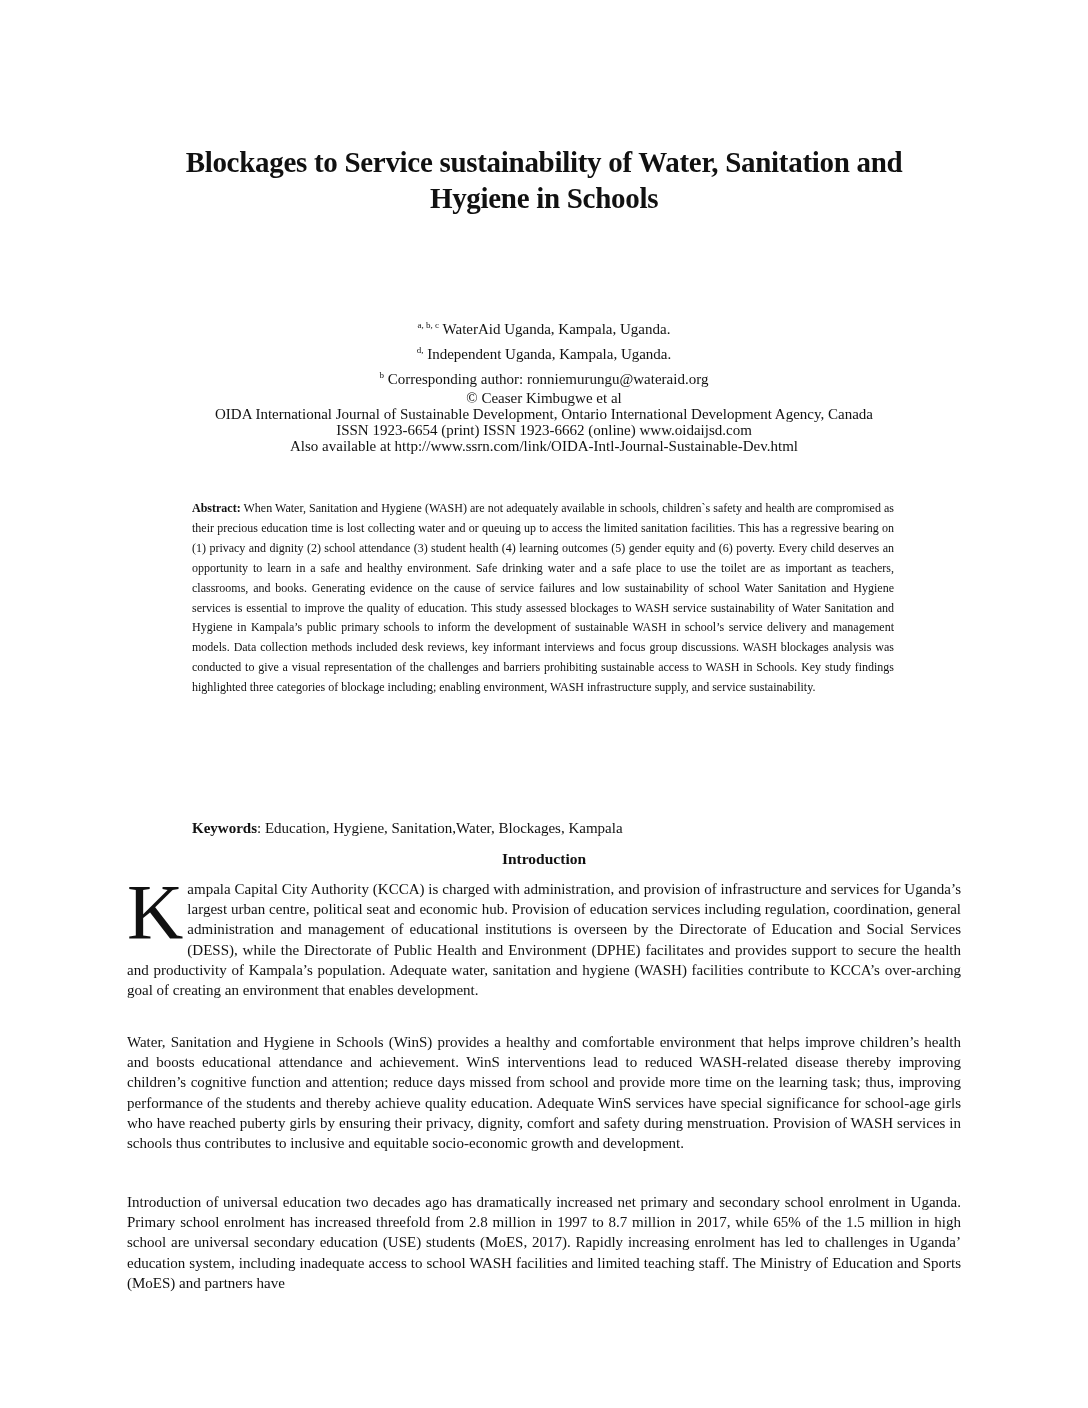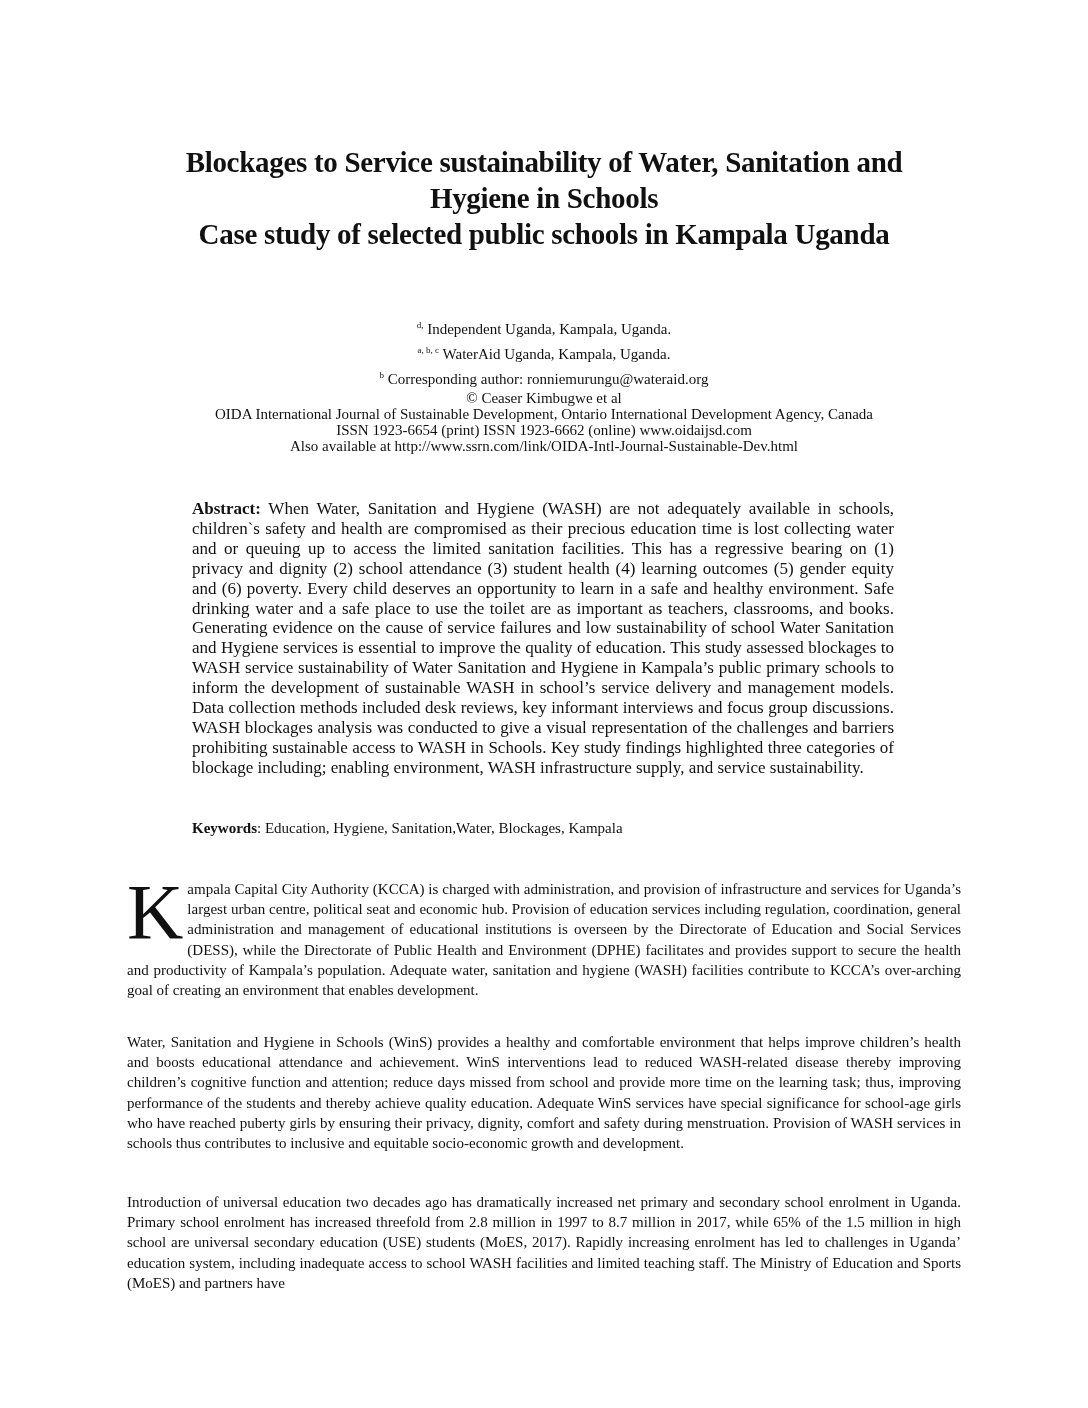--- a/index.html
+++ b/index.html
@@ -11,66 +11,66 @@
   .title div { white-space: nowrap; }
   .authors { position: absolute; left: 100px; width: 888px; top: 275px; text-align: center;
              font-weight: bold; font-size: 19px; line-height: 22px; white-space: nowrap; }
   .authors sup { font-size: 11px; font-weight: normal; vertical-align: 8px; }
   .affils { position: absolute; left: 100px; width: 888px; top: 299px; text-align: center;
             font-size: 15px; line-height: 21px; }
   .affils sup { font-size: 9px; vertical-align: 6px; }
   .copyright { position: absolute; left: 100px; width: 888px; top: 374px; text-align: center;
                font-size: 15px; line-height: 16px; }
   .abstract { position: absolute; left: 192px; width: 702px; top: 483px;
-              font-size: 17px; line-height: 19.9px; text-align: justify; }
+              font-size: 12px; line-height: 19.9px; text-align: justify; }
   .abstract b { font-weight: bold; }
   .keywords { position: absolute; left: 192px; width: 702px; top: 802px; font-size: 15px; line-height: 20px; }
   .intro-h { position: absolute; left: 100px; width: 888px; top: 833px; text-align: center;
              font-weight: bold; font-size: 15.5px; line-height: 20px; }
   .body-para { position: absolute; left: 127px; width: 834px; font-size: 15px; line-height: 20.2px;
                text-align: justify; }
   .p1 { top: 863px; }
   .p2 { top: 1016px; }
   .p3 { top: 1176px; font-family: Liberation Serif, serif; }
   .dropcap { float: left; font-size: 78px; line-height: 62px; height: 60px; margin: 2px 4px 0 0;
              font-family: "Liberation Serif", serif; }
 </style>
 </head>
 <body>
 
 <div class="page">
 
   <div class="title">
     <div>Blockages to Service sustainability of Water, Sanitation and</div>
     <div>Hygiene in Schools</div>
-    <div>Case study of selected public schools in Kampala Uganda</div>
   </div>
 
 
   <div class="affils">
+    <div><sup>a, b, c</sup><span> WaterAid Uganda, Kampala, Uganda.</span></div>
     <div><sup>d,</sup><span> Independent Uganda, Kampala, Uganda.</span></div>
-    <div><sup>a, b, c</sup><span> WaterAid Uganda, Kampala, Uganda.</span></div>
     <div><sup>b</sup><span> Corresponding author: ronniemurungu@wateraid.org</span></div>
   </div>
 
   <div class="copyright">
     <div>© Ceaser Kimbugwe et al</div>
     <div>OIDA International Journal of Sustainable Development, Ontario International Development Agency, Canada</div>
     <div>ISSN 1923-6654 (print) ISSN 1923-6662 (online) www.oidaijsd.com</div>
     <div>Also available at http://www.ssrn.com/link/OIDA-Intl-Journal-Sustainable-Dev.html</div>
   </div>
 
   <div class="abstract">
     <b>Abstract:</b><span> When Water, Sanitation and Hygiene (WASH) are not adequately available in schools, children`s safety and health are compromised as their precious education time is lost collecting water and or queuing up to access the limited sanitation facilities.  This has a regressive bearing on (1) privacy and dignity (2) school attendance (3) student health (4) learning outcomes (5) gender equity and (6) poverty. Every child deserves an opportunity to learn in a safe and healthy environment. Safe drinking water and a safe place to use the toilet are as important as teachers, classrooms, and books. Generating evidence on the cause of service failures and low sustainability of school Water Sanitation and Hygiene services is essential to improve the quality of education. This study assessed blockages to WASH service sustainability of Water Sanitation and Hygiene in Kampala’s public primary schools to inform the development of sustainable WASH in school’s service delivery and management models. Data collection methods included desk reviews, key informant interviews and focus group discussions. WASH blockages analysis was conducted to give a visual representation of the challenges and barriers prohibiting sustainable access to WASH in Schools. Key study findings highlighted three categories of blockage including; enabling environment, WASH infrastructure supply, and service sustainability.</span>
   </div>
 
   <div class="keywords">
     <b>Keywords</b><span>: Education, Hygiene, Sanitation,Water, Blockages, Kampala</span>
   </div>
 
+  <div class="intro-h">Introduction</div>
 
   <div class="body-para p1">
     <span class="dropcap">K</span><span>ampala Capital City Authority (KCCA) is charged with administration, and provision of infrastructure and services for Uganda’s largest urban centre, political seat and economic hub. Provision of education services including regulation, coordination, general administration and management of educational institutions is overseen by the Directorate of Education and Social Services (DESS), while the Directorate of Public Health and Environment (DPHE) facilitates and provides support to secure the health and productivity of Kampala’s population. Adequate water, sanitation and hygiene (WASH) facilities contribute to KCCA’s over-arching goal of creating an environment that enables development.</span>
   </div>
 
   <div class="body-para p2">Water, Sanitation and Hygiene in Schools (WinS) provides a healthy and comfortable environment that helps improve children’s health and boosts educational attendance and achievement. WinS interventions lead to reduced WASH-related disease thereby improving children’s cognitive function and attention; reduce days missed from school and provide more time on the learning task; thus, improving performance of the students and thereby achieve quality education. Adequate WinS services have special significance for school-age girls who have reached puberty girls by ensuring their privacy, dignity, comfort and safety during menstruation. Provision of WASH services in schools thus contributes to inclusive and equitable socio-economic growth and development.</div>
 
   <div class="body-para p3">Introduction of universal education two decades ago has dramatically increased net primary and secondary school enrolment in Uganda. Primary school enrolment has increased threefold from 2.8 million in 1997 to 8.7 million in 2017, while 65% of the 1.5 million in high school are universal secondary education (USE) students (MoES, 2017). Rapidly increasing enrolment has led to challenges in Uganda’ education system, including inadequate access to school WASH facilities and limited teaching staff. The Ministry of Education and Sports (MoES) and partners have</div>
 
 </div>

